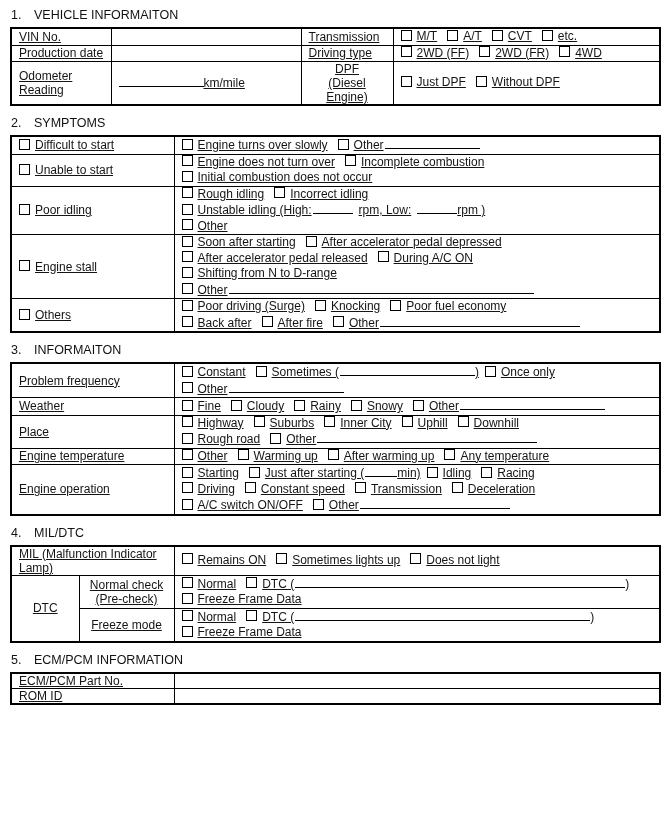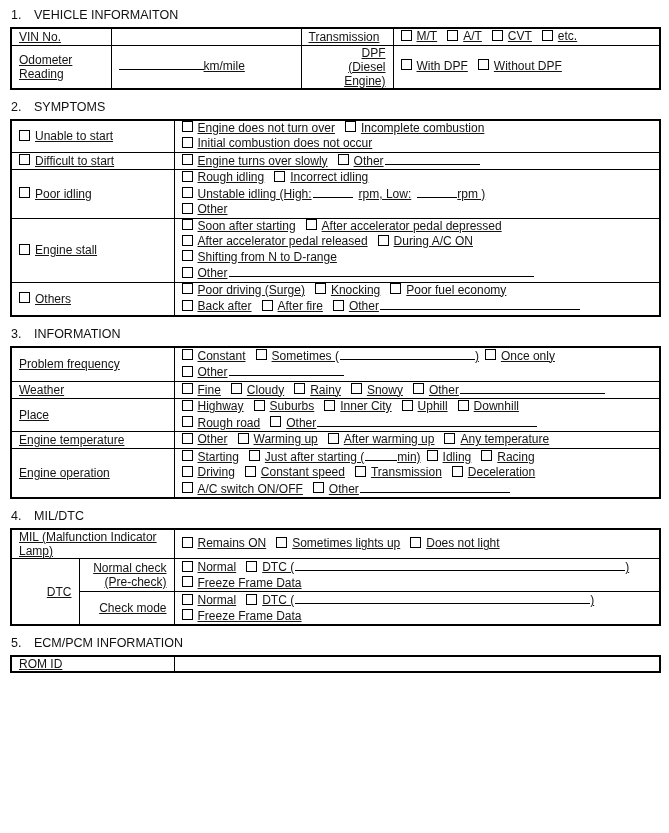--- a/index.html
+++ b/index.html
@@ -6,21 +6,21 @@
   body{
     width:669px;height:833px;background:#ffffff;color:#141414;
     font-family:"Liberation Sans","DejaVu Sans",sans-serif;font-size:12px;
   }
   .page{padding:6px 10px 8px 10px;}
   .sec-head{display:flex;align-items:baseline;margin:10px 0 5px 0;font-size:12.5px;color:#111;}
   .sec-head.first{margin-top:2px;}
   .sec-num{width:23px;padding-left:1px;}
   .tbl{border-collapse:collapse;table-layout:fixed;width:649px;border:2px solid #000;}
   .tbl td{border:1px solid #000;vertical-align:middle;padding:0 7px;overflow:hidden;text-decoration:underline;}
-  .ctr{text-align:right;}
+  .ctr{text-align:center;}
   .prewrap{white-space:pre-line;}
   .line{line-height:15.5px;white-space:nowrap;}
   .cb{display:inline-block;width:9px;height:9px;border:1px solid #000;margin-right:5px;vertical-align:-0.5px;background:#fff;}
   .cb-item{margin-right:10px;}
   .cb-item.tight{margin-right:1px;}
   .txt{margin-right:6px;}
   .blank{display:inline-block;border-bottom:1px solid #000;height:11px;margin-right:6px;}
   .blank.tight{margin-right:0;}
 </style>
 </head>
@@ -42,59 +42,67 @@
     <tbody>
         <tr>
       <td>VIN No.</td>
       <td></td>
       <td>Transmission</td>
       <td>
             <div class="line"><span class="cb-item"><span class="cb"></span><span>M/T</span></span><span class="cb-item"><span class="cb"></span><span>A/T</span></span><span class="cb-item"><span class="cb"></span><span>CVT</span></span><span class="cb-item"><span class="cb"></span><span>etc.</span></span></div>
           </td>
     </tr>
     <tr>
+      <td>Production date</td>
+      <td></td>
+      <td>Driving type</td>
+      <td>
+            <div class="line"><span class="cb-item"><span class="cb"></span><span>2WD (FF)</span></span><span class="cb-item"><span class="cb"></span><span>2WD (FR)</span></span><span class="cb-item"><span class="cb"></span><span>4WD</span></span></div>
+          </td>
+    </tr>
+    <tr>
       <td class="prewrap">Odometer
 Reading</td>
       <td>
             <div class="line"><span class="blank tight" style="width: 85px;"></span><span class="txt">km/mile</span></div>
           </td>
       <td class="ctr prewrap">DPF
 (Diesel Engine)</td>
       <td>
-            <div class="line"><span class="cb-item"><span class="cb"></span><span>With DPF</span></span><span class="cb-item"><span class="cb"></span><span>Without DPF</span></span></div>
+            <div class="line"><span class="cb-item"><span class="cb"></span><span>Just DPF</span></span><span class="cb-item"><span class="cb"></span><span>Without DPF</span></span></div>
           </td>
     </tr>
   </tbody>
     </table>
 
   <div class="sec-head">
     <span class="sec-num">2.</span>
     <span class="sec-title">SYMPTOMS</span>
   </div>
   <table class="tbl">
     <colgroup>
         <col style="width:163px">
         <col style="width:486px">
       </colgroup>
     <tbody>
         <tr>
       <td>
+        <span class="cb-item"><span class="cb"></span><span>Difficult to start</span></span>
+      </td>
+      <td>
+            <div class="line"><span class="cb-item"><span class="cb"></span><span>Engine turns over slowly</span></span><span class="cb-item tight"><span class="cb"></span><span>Other</span></span><span class="blank" style="width: 95px;"></span></div>
+          </td>
+    </tr>
+    <tr>
+      <td>
         <span class="cb-item"><span class="cb"></span><span>Unable to start</span></span>
       </td>
       <td>
             <div class="line"><span class="cb-item"><span class="cb"></span><span>Engine does not turn over</span></span><span class="cb-item"><span class="cb"></span><span>Incomplete combustion</span></span></div>
             <div class="line"><span class="cb-item"><span class="cb"></span><span>Initial combustion does not occur</span></span></div>
-          </td>
-    </tr>
-    <tr>
-      <td>
-        <span class="cb-item"><span class="cb"></span><span>Difficult to start</span></span>
-      </td>
-      <td>
-            <div class="line"><span class="cb-item"><span class="cb"></span><span>Engine turns over slowly</span></span><span class="cb-item tight"><span class="cb"></span><span>Other</span></span><span class="blank" style="width: 95px;"></span></div>
           </td>
     </tr>
     <tr>
       <td>
         <span class="cb-item"><span class="cb"></span><span>Poor idling</span></span>
       </td>
       <td>
             <div class="line"><span class="cb-item"><span class="cb"></span><span>Rough idling</span></span><span class="cb-item"><span class="cb"></span><span>Incorrect idling</span></span></div>
             <div class="line"><span class="cb-item tight"><span class="cb"></span><span>Unstable idling (High:</span></span><span class="blank" style="width: 40px;"></span><span class="txt">rpm, Low:</span><span class="blank tight" style="width: 40px;"></span><span class="txt">rpm )</span></div>
             <div class="line"><span class="cb-item"><span class="cb"></span><span>Other</span></span></div>
@@ -118,21 +126,21 @@
       <td>
             <div class="line"><span class="cb-item"><span class="cb"></span><span>Poor driving (Surge)</span></span><span class="cb-item"><span class="cb"></span><span>Knocking</span></span><span class="cb-item"><span class="cb"></span><span>Poor fuel economy</span></span></div>
             <div class="line"><span class="cb-item"><span class="cb"></span><span>Back after</span></span><span class="cb-item"><span class="cb"></span><span>After fire</span></span><span class="cb-item tight"><span class="cb"></span><span>Other</span></span><span class="blank" style="width: 200px;"></span></div>
           </td>
     </tr>
   </tbody>
     </table>
 
   <div class="sec-head">
     <span class="sec-num">3.</span>
-    <span class="sec-title">INFORMATION</span>
+    <span class="sec-title">INFORMAITON</span>
   </div>
   <table class="tbl">
     <colgroup>
         <col style="width:163px">
         <col style="width:486px">
       </colgroup>
     <tbody>
         <tr>
       <td>Problem frequency</td>
       <td>
@@ -190,39 +198,43 @@
     <tr>
       <td class="ctr" rowspan="2">DTC</td>
       <td class="ctr prewrap">Normal check
 (Pre-check)</td>
       <td>
             <div class="line"><span class="cb-item"><span class="cb"></span><span>Normal</span></span><span class="cb-item tight"><span class="cb"></span><span>DTC (</span></span><span class="blank tight" style="width: 330px;"></span><span class="txt">)</span></div>
             <div class="line"><span class="cb-item"><span class="cb"></span><span>Freeze Frame Data</span></span></div>
           </td>
     </tr>
     <tr>
-      <td class="ctr">Check mode</td>
+      <td class="ctr">Freeze mode</td>
       <td>
             <div class="line"><span class="cb-item"><span class="cb"></span><span>Normal</span></span><span class="cb-item tight"><span class="cb"></span><span>DTC (</span></span><span class="blank tight" style="width: 295px;"></span><span class="txt">)</span></div>
             <div class="line"><span class="cb-item"><span class="cb"></span><span>Freeze Frame Data</span></span></div>
           </td>
     </tr>
   </tbody>
     </table>
 
   <div class="sec-head">
     <span class="sec-num">5.</span>
     <span class="sec-title">ECM/PCM INFORMATION</span>
   </div>
   <table class="tbl">
     <colgroup>
         <col style="width:163px">
         <col style="width:486px">
       </colgroup>
     <tbody>
+        <tr>
+      <td>ECM/PCM Part No.</td>
+      <td></td>
+    </tr>
     <tr>
       <td>ROM ID</td>
       <td></td>
     </tr>
   </tbody>
     </table>
 
 </div>
 
 </body></html>

